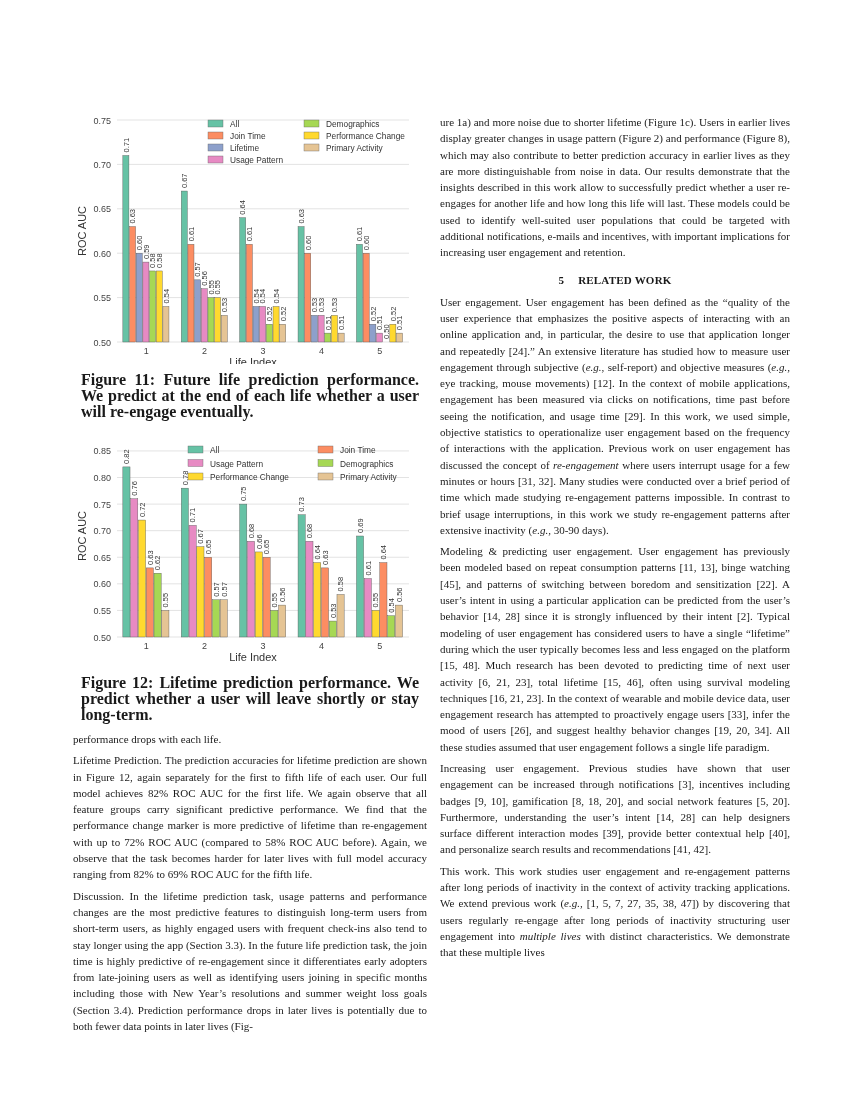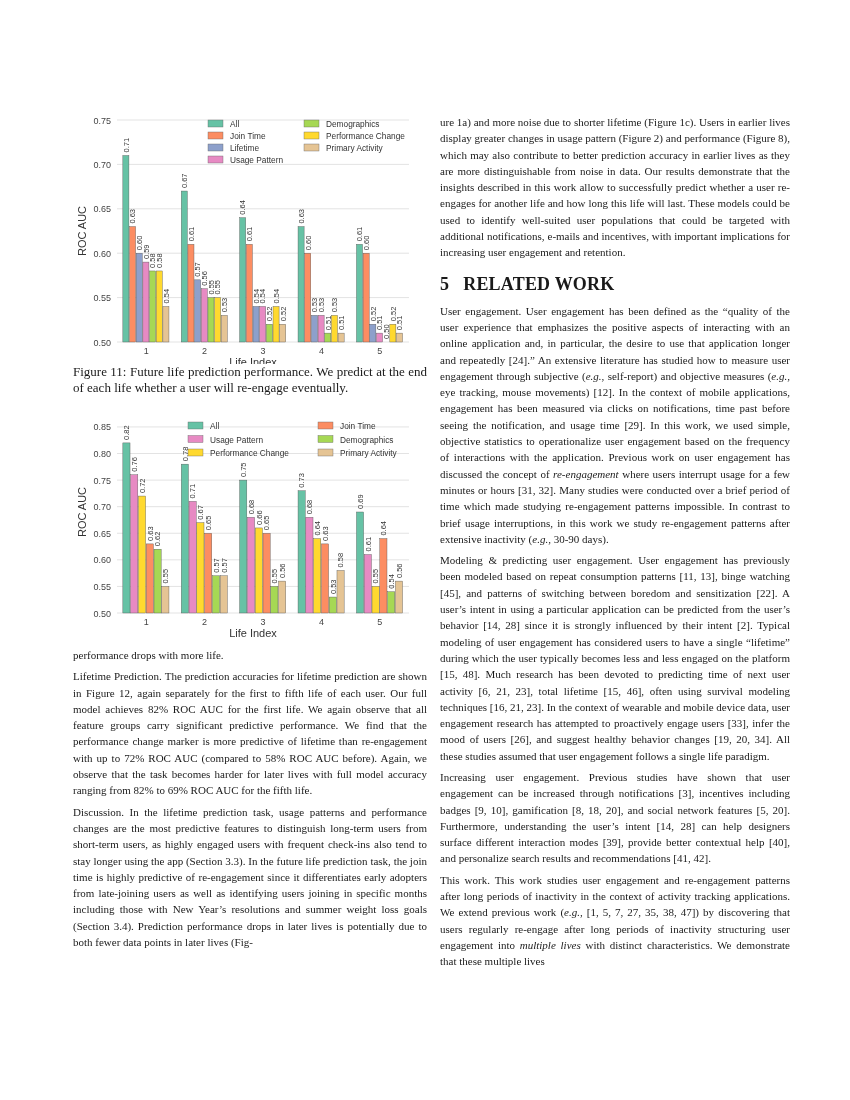--- a/index.html
+++ b/index.html
@@ -4,24 +4,24 @@
 <style>
   html, body { margin: 0; padding: 0; background: #ffffff; }
   body { width: 850px; height: 1100px; position: relative; overflow: hidden;
          font-family: "Liberation Serif", "DejaVu Serif", serif; color: #1a1a1a; }
   .col { position: absolute; top: 114px; width: 354px; }
   .col-left { left: 73px; }
   .col-right { left: 440px; width: 350px; }
   .figure { position: relative; }
   .chart-svg { display: block; }
   .chart-svg text { font-family: "Liberation Sans", "DejaVu Sans", sans-serif; }
-  .caption { font-weight: normal; font-size: 13px; line-height: 16px; text-align: justify; margin: 0; }
+  .caption { font-weight: bold; font-size: 16px; line-height: 16px; text-align: justify; margin: 8px; }
   p.body { font-size: 11px; line-height: 16.3px; text-align: justify; margin: 0 0 5px 0; hyphens: auto; }
   p.body .lead { font-weight: normal; }
-  h2.section { font-size: 18px; font-weight: bold; margin: 13px 0 8px 0; letter-spacing: 0.2px; }
+  h2.section { font-size: 11px; font-weight: bold; margin: 13px 0 8px 0; letter-spacing: 0.2px; text-align: center; }
   h2.section .num { margin-right: 14px; }
 </style>
 </head>
 <body>
 
 <div class="col col-left">
 
   <div class="figure">
     <svg class="chart-svg" id="chart0" width="354" height="250" viewBox="0 0 354 250">
         <rect x="44" y="6" width="292" height="222" fill="#ffffff"></rect>
@@ -224,24 +224,25 @@
         <text x="137" y="37.5" font-size="8.3" fill="#333">Usage Pattern</text>
         <rect x="115" y="44" width="15" height="7" fill="#ffd92f" stroke="#666" stroke-width="0.4"></rect>
         <text x="137" y="51" font-size="8.3" fill="#333">Performance Change</text>
         <rect x="245" y="17" width="15" height="7" fill="#fc8d62" stroke="#666" stroke-width="0.4"></rect>
         <text x="267" y="24" font-size="8.3" fill="#333">Join Time</text>
         <rect x="245" y="30.5" width="15" height="7" fill="#a6d854" stroke="#666" stroke-width="0.4"></rect>
         <text x="267" y="37.5" font-size="8.3" fill="#333">Demographics</text>
         <rect x="245" y="44" width="15" height="7" fill="#e5c494" stroke="#666" stroke-width="0.4"></rect>
         <text x="267" y="51" font-size="8.3" fill="#333">Primary Activity</text>
       </svg>
+    <p class="caption">Figure 12: Lifetime prediction performance. We predict whether a user will leave shortly or stay long-term.</p>
   </div>
 
   <p class="body" style="margin-top:4px;">
-    <span>performance drops with more life.</span>
+    <span>performance drops with each life.</span>
   </p>
   <p class="body">
     <span class="lead">Lifetime Prediction.</span><span> The prediction accuracies for lifetime prediction are shown in Figure 12, again separately for the first to fifth life of each user. Our full model achieves 82% ROC AUC for the first life. We again observe that all feature groups carry significant predictive performance. We find that the performance change marker is more predictive of lifetime than re-engagement with up to 72% ROC AUC (compared to 58% ROC AUC before). Again, we observe that the task becomes harder for later lives with full model accuracy ranging from 82% to 69% ROC AUC for the fifth life.</span>
   </p>
   <p class="body">
     <span class="lead">Discussion.</span><span> In the lifetime prediction task, usage patterns and performance changes are the most predictive features to distinguish long-term users from short-term users, as highly engaged users with frequent check-ins also tend to stay longer using the app (Section 3.3). In the future life prediction task, the join time is highly predictive of re-engagement since it differentiates early adopters from late-joining users as well as identifying users joining in specific months including those with New Year’s resolutions and summer weight loss goals (Section 3.4). Prediction performance drops in later lives is potentially due to both fewer data points in later lives (Fig-</span>
   </p>
 </div>
 
 <div class="col col-right">

